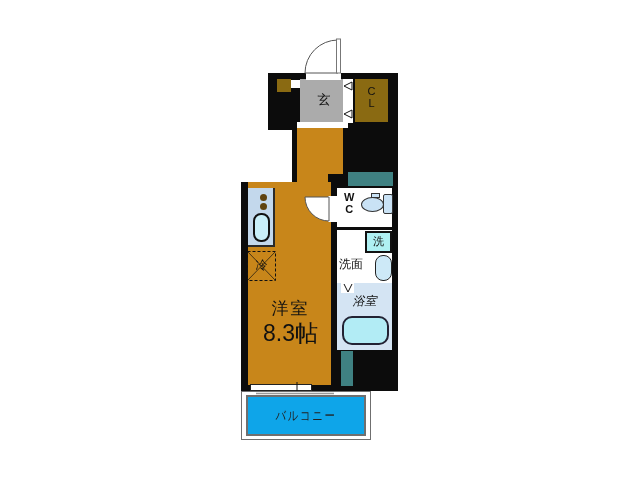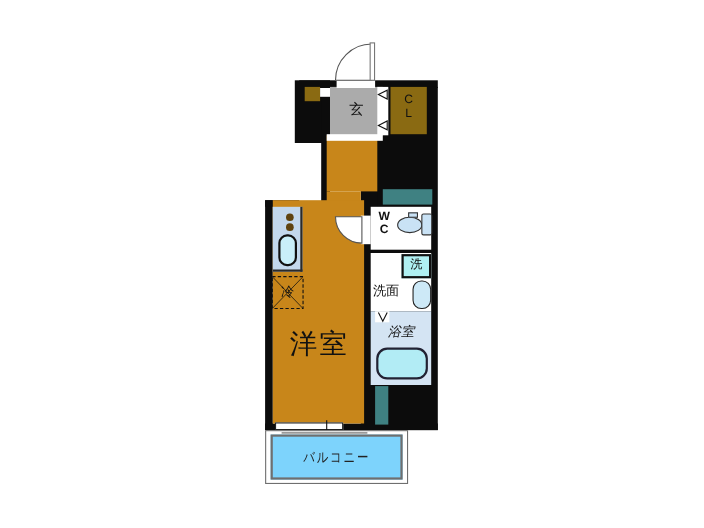--- a/index.html
+++ b/index.html
@@ -74,26 +74,27 @@
   <div class="abs lbl center z60" style="left:337px;top:294px;width:55px;height:14px;font-size:12px;font-style:italic;">浴室</div>
   <div class="abs" style="left:342px;top:316px;width:47px;height:29px;background:#b2ecf5;border:2px solid #223;border-radius:10px;"></div>
 
   <div class="abs" style="left:248px;top:188px;width:27px;height:59px;background:#c3d8ec;border-right:2px solid #2a2a2a;border-bottom:2px solid #2a2a2a;"></div>
   <div class="abs" style="left:260px;top:194px;width:7px;height:7px;background:#5f430f;border-radius:50%;"></div>
   <div class="abs" style="left:260px;top:203px;width:7px;height:7px;background:#5f430f;border-radius:50%;"></div>
   <div class="abs" style="left:253px;top:213px;width:17px;height:29px;background:#c9eff9;border:2px solid #111;border-radius:8px;"></div>
   <div class="abs lbl center z60" style="left:247px;top:258px;width:29px;height:15px;font-size:12px;">冷</div>
 
   <div class="abs lbl z60" style="left:243px;top:300px;width:95px;text-align:center;">
-    <div style="font-size:25px;letter-spacing:2px;">洋室</div>
+    <div style="font-size:17px;letter-spacing:2px;">洋室</div>
+    <div style="font-size:23px;margin-top:3px;">8.3帖</div>
   </div>
 
   <div class="abs whitebox" style="left:250px;top:384px;width:62px;height:7px;border:1px solid #222;"></div>
   <div class="abs" style="left:241px;top:391px;width:130px;height:49px;background:#ffffff;border:1px solid #6f6f6f;"></div>
-  <div class="abs center z60" style="left:246px;top:395px;width:120px;height:41px;background:#7dd3fc;border:2px solid #6f6f6f;">
+  <div class="abs center z60" style="left:246px;top:395px;width:120px;height:41px;background:#0ea5e9;border:2px solid #6f6f6f;">
     <span style="font-size:13px;color:#222;letter-spacing:2px;transform:scaleX(0.8);display:inline-block;white-space:nowrap;">バルコニー</span>
   </div>
 
   <svg class="overlay" width="640" height="480" viewBox="0 0 640 480">
     <path d="M 338 73 L 338 40 A 33 33 0 0 0 305 73 Z" fill="#ffffff" stroke="#555" stroke-width="1"></path>
     <rect x="336.5" y="39" width="4" height="34" fill="#ffffff" stroke="#777" stroke-width="1"></rect>
     <path d="M 329 197 L 305 197 A 24 24 0 0 0 329 221 Z" fill="#ffffff" stroke="#555" stroke-width="1"></path>
     <polygon points="352,82 352,90 344,86" fill="#ffffff" stroke="#111" stroke-width="1"></polygon>
     <polygon points="352,110 352,118 344,114" fill="#ffffff" stroke="#111" stroke-width="1"></polygon>
     <polyline points="344,284 348,292 352,284" fill="none" stroke="#111" stroke-width="1"></polyline>

